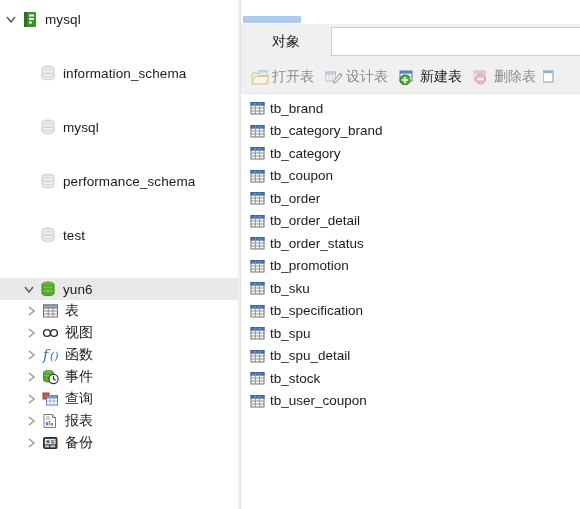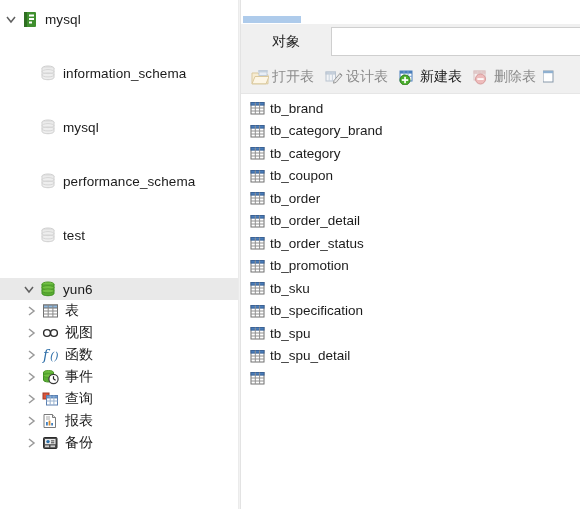--- a/index.html
+++ b/index.html
@@ -623,18 +623,32 @@
           <span class="ic">
             <svg width="15" height="14" viewBox="0 0 15 14" xmlns="http://www.w3.org/2000/svg">
               <rect x="1" y="1.5" width="13" height="11.5" fill="#ffffff" stroke="#707070"></rect>
               <rect x="1" y="1.5" width="13" height="2.6" fill="#4a7ebb" stroke="#3a6296"></rect>
               <line x1="5.3" y1="1.5" x2="5.3" y2="13" stroke="#909090"></line>
               <line x1="9.6" y1="1.5" x2="9.6" y2="13" stroke="#909090"></line>
               <line x1="1" y1="7" x2="14" y2="7" stroke="#909090"></line>
               <line x1="1" y1="10" x2="14" y2="10" stroke="#909090"></line>
             </svg>
           </span>
+          <span>tb_stock</span>
+        </div>
+        <div class="tl-row">
+          <span class="ic">
+            <svg width="15" height="14" viewBox="0 0 15 14" xmlns="http://www.w3.org/2000/svg">
+              <rect x="1" y="1.5" width="13" height="11.5" fill="#ffffff" stroke="#707070"></rect>
+              <rect x="1" y="1.5" width="13" height="2.6" fill="#4a7ebb" stroke="#3a6296"></rect>
+              <line x1="5.3" y1="1.5" x2="5.3" y2="13" stroke="#909090"></line>
+              <line x1="9.6" y1="1.5" x2="9.6" y2="13" stroke="#909090"></line>
+              <line x1="1" y1="7" x2="14" y2="7" stroke="#909090"></line>
+              <line x1="1" y1="10" x2="14" y2="10" stroke="#909090"></line>
+            </svg>
+          </span>
+          <span>tb_user_coupon</span>
         </div>
       </div>
 
     <div class="watermark">https://blog.csdn.net/zcylxzyh</div>
   </div>
 </div>
 
 </body></html>

